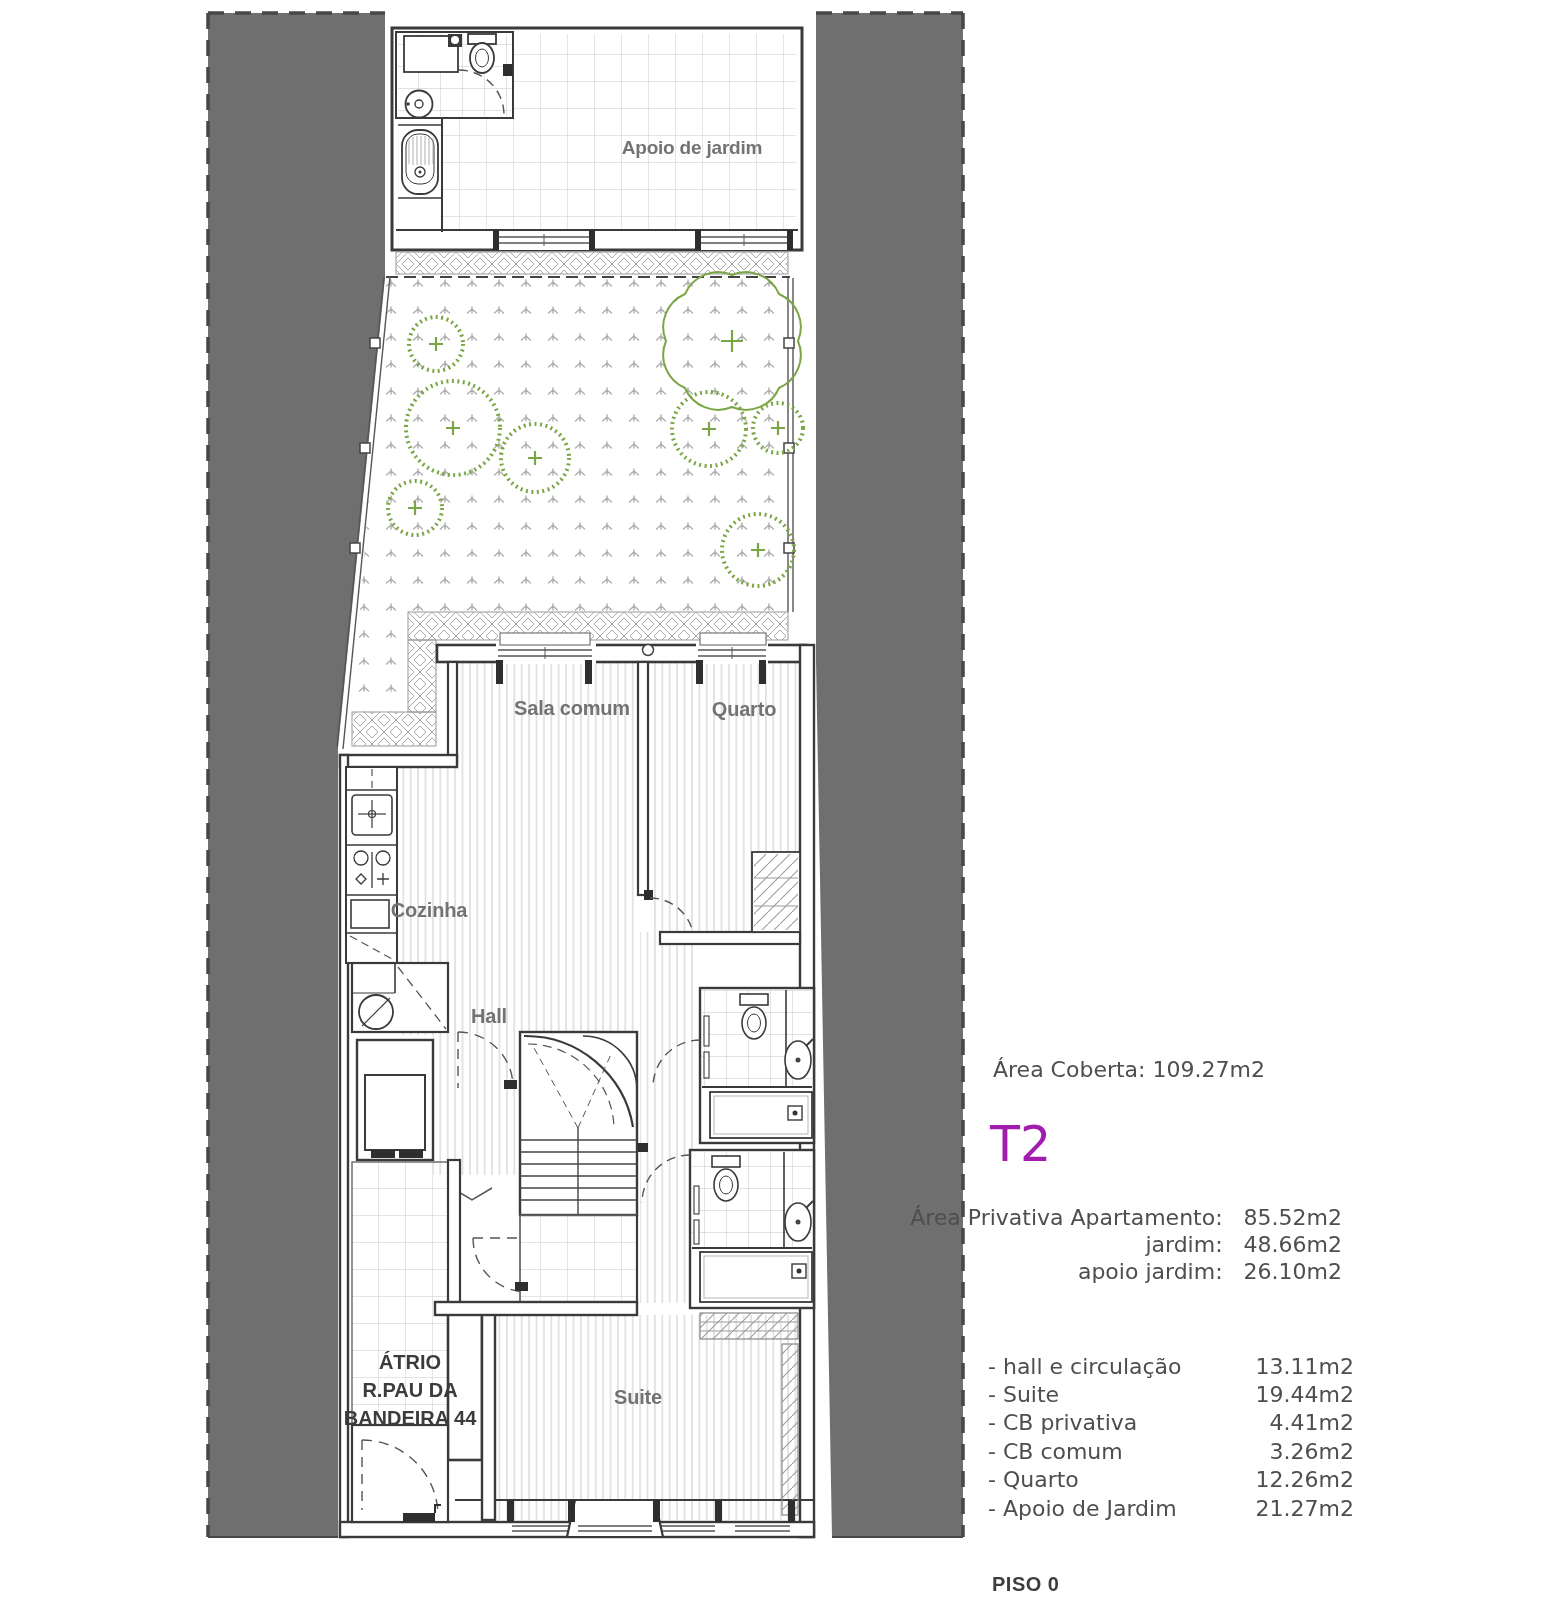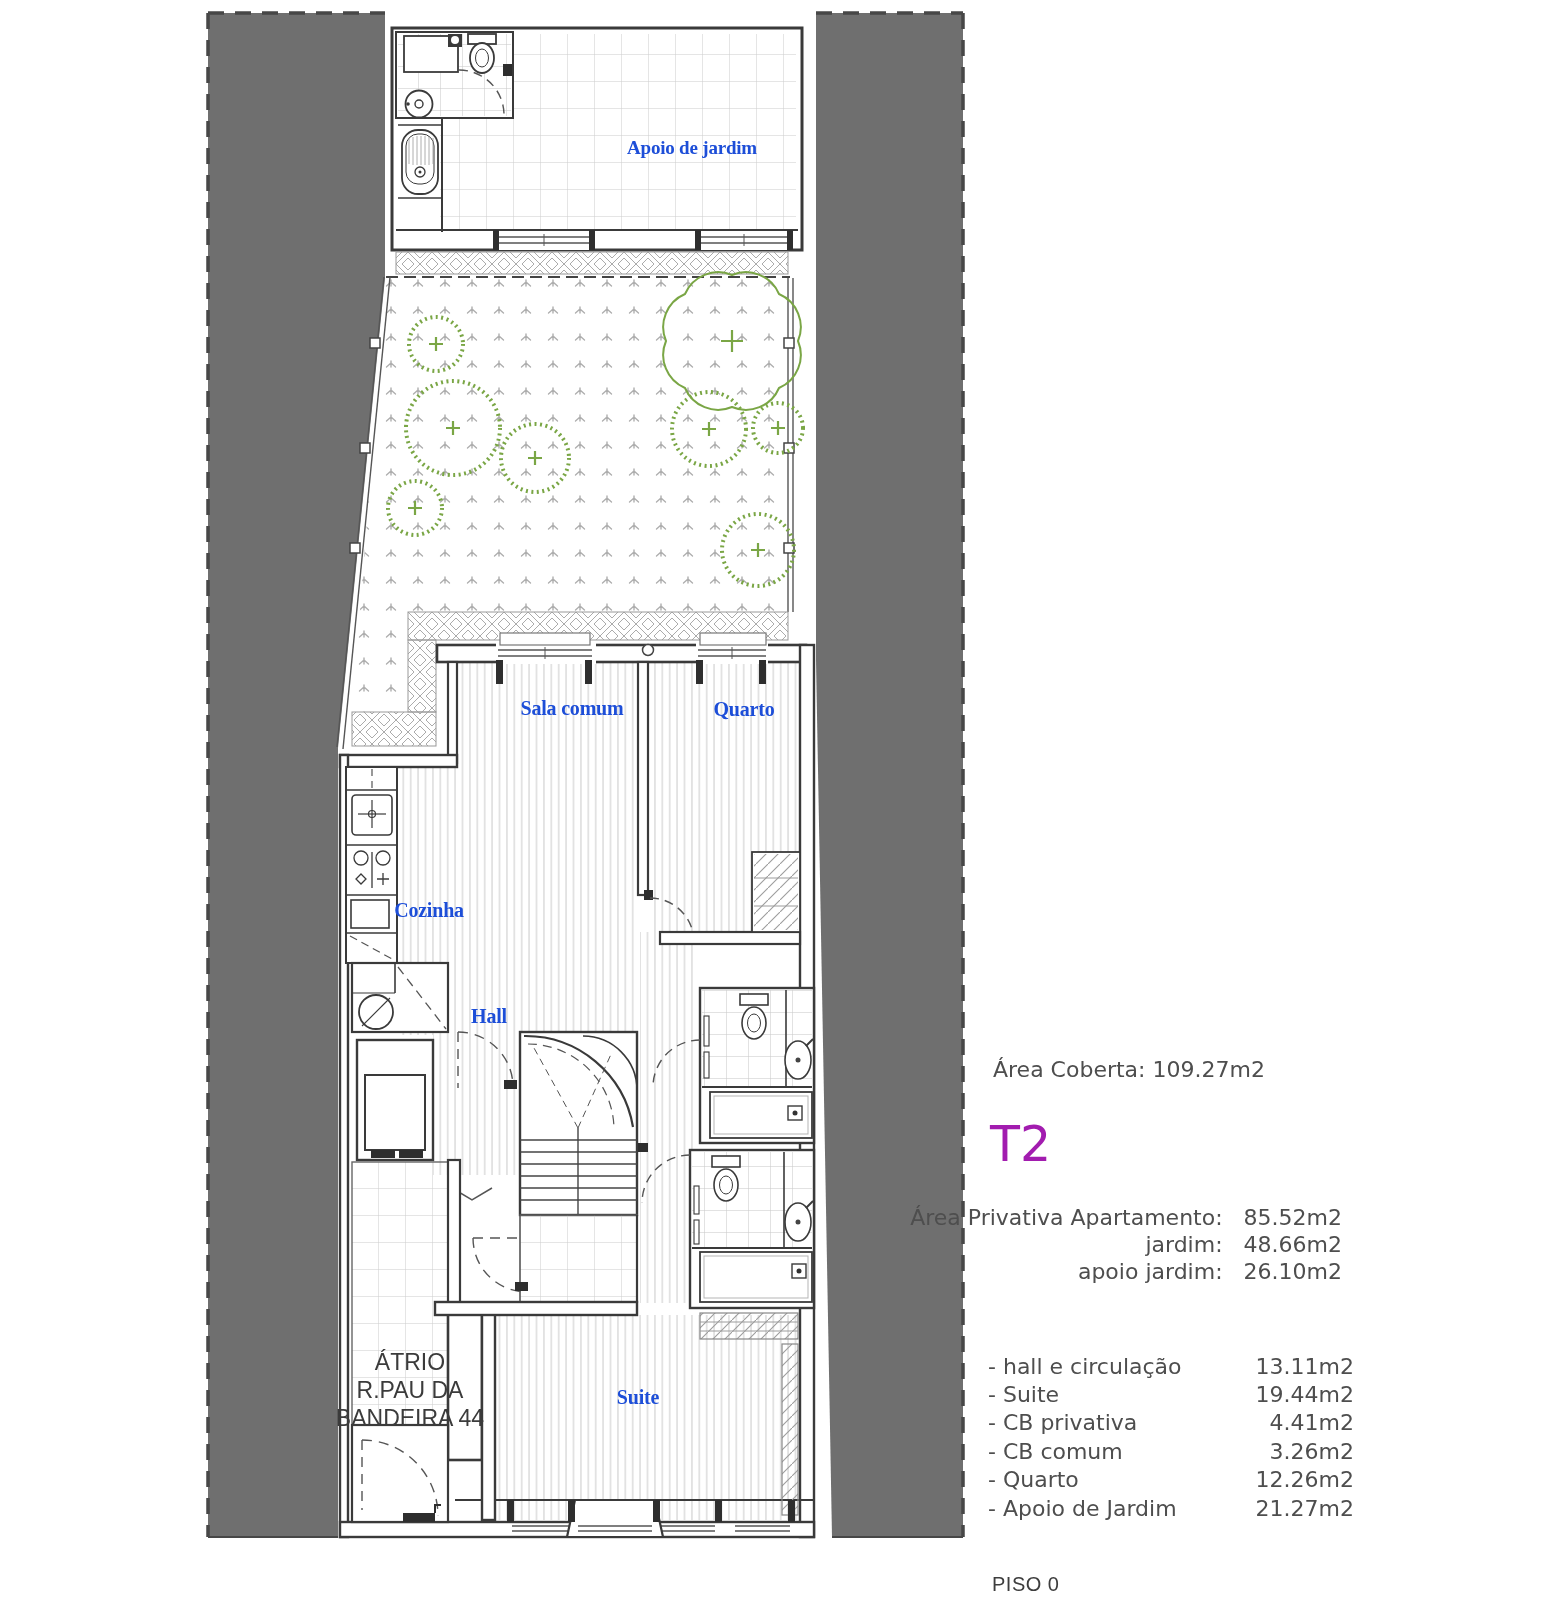--- a/index.html
+++ b/index.html
@@ -1,37 +1,37 @@
 <!DOCTYPE html>
 <html><head>
 <meta charset="utf-8">
 <style>
   html,body{margin:0;padding:0;background:#ffffff;}
   .canvas{position:relative;width:1556px;height:1609px;background:#ffffff;overflow:hidden;
           font-family:"DejaVu Sans", sans-serif;}
   .plan-svg{position:absolute;left:0;top:0;}
   
   .plan-label{position:absolute;transform:translate(-50%,-50%);
-              font-family:Liberation Serif, serif;font-weight:bold;
-              color:#1d4ed8;font-size:20px;white-space:nowrap;letter-spacing:-0.2px;}
+              font-family:Liberation Sans, sans-serif;font-weight:bold;
+              color:#737373;font-size:20px;white-space:nowrap;letter-spacing:-0.2px;}
   .plan-label.small{font-size:19px;}
   .atrio-block{position:absolute;transform:translate(-50%,-50%);text-align:center;
-               font-family:"Liberation Sans", sans-serif;font-weight:normal;
-               color:#3b3b3b;font-size:23px;line-height:28px;white-space:nowrap;}
+               font-family:"Liberation Sans", sans-serif;font-weight:bold;
+               color:#3b3b3b;font-size:20px;line-height:28px;white-space:nowrap;}
   
   .ann{position:absolute;color:#4e4e4e;white-space:nowrap;}
   .ann-coberta{left:993px;top:1057px;font-size:22px;}
   .ann-t2{left:990px;top:1116px;font-size:49px;color:#a21caf;}
   .ann-priv{right:214px;top:1204px;text-align:right;font-size:22px;line-height:27px;}
   .ann-priv .line{display:block;}
   .ann-priv .val{margin-left:21px;}
   .ann-rooms{left:988px;top:1320px;width:366px;font-size:22px;margin-top:32px;}
   .ann-rooms .row{display:flex;justify-content:space-between;height:28.4px;align-items:center;}
   .ann-piso{left:992px;top:1573px;font-family:"Liberation Sans", sans-serif;
-            font-weight:normal;font-size:20px;letter-spacing:0.5px;color:#3d3d3d;}
+            font-weight:bold;font-size:20px;letter-spacing:0.5px;color:#3d3d3d;}
 </style>
 </head>
 <body>
 
 <div class="canvas">
 
 <svg class="plan-svg" width="1556" height="1609" viewBox="0 0 1556 1609">
   <defs>
     <pattern id="tile27" width="27" height="27" patternUnits="userSpaceOnUse">
       <path d="M27,0 H0 V27" stroke="#cccccc" stroke-width="1" fill="none"></path>

